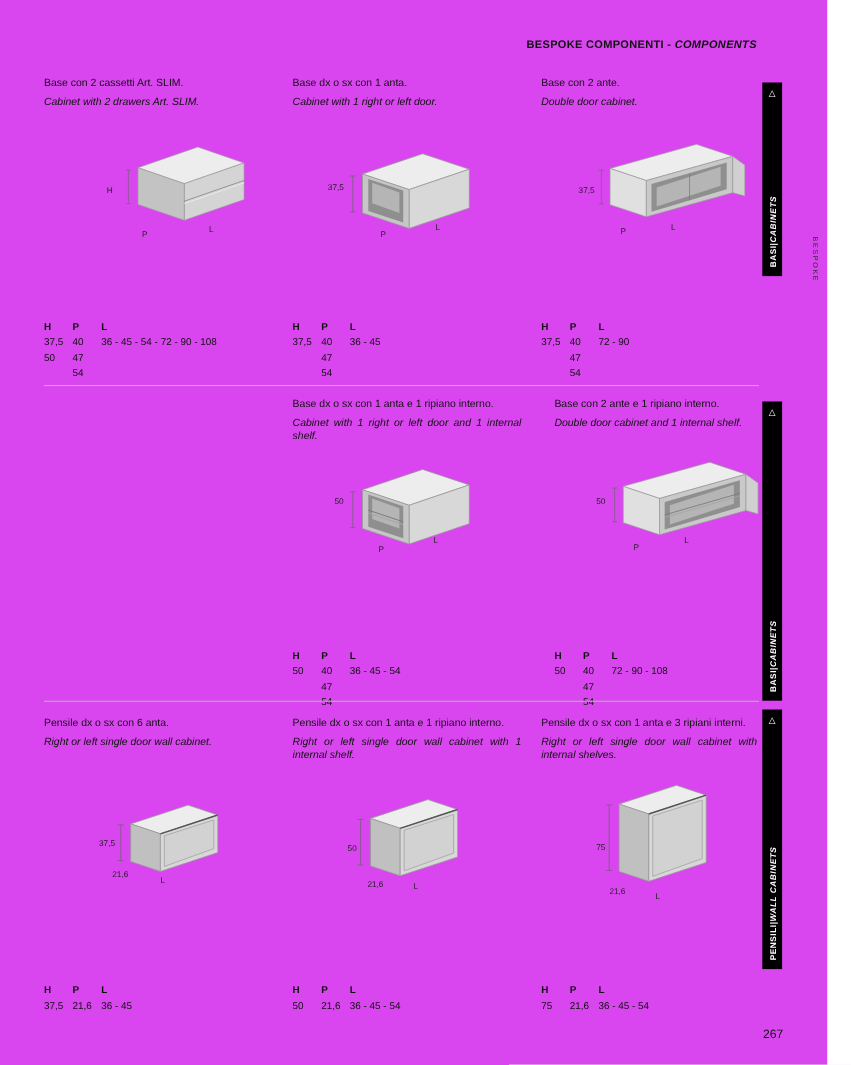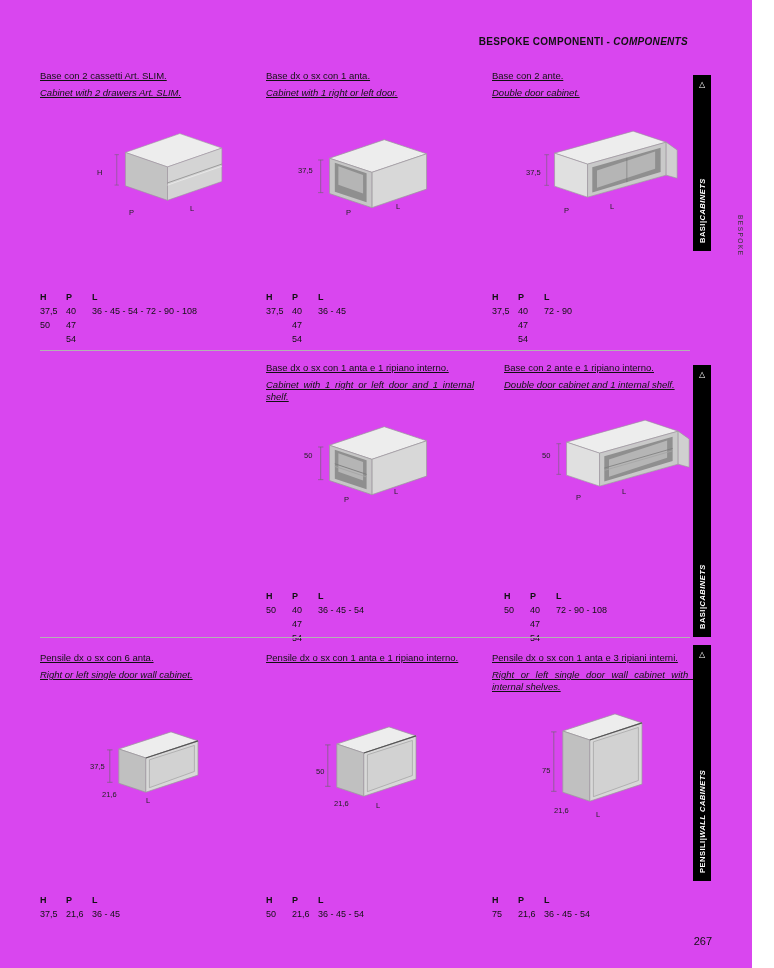--- a/index.html
+++ b/index.html
@@ -1,21 +1,21 @@
 <!DOCTYPE html>
 <html><head>
 <meta charset="utf-8">
 <style>
   html,body{margin:0;padding:0;background:#fff;}
   .page{position:relative;width:752px;height:968px;background:#d946ef;overflow:hidden;
         font-family:"Liberation Sans",sans-serif;color:#111;}
   .header{position:absolute;top:36px;right:64px;font-size:10px;font-weight:bold;letter-spacing:.3px;white-space:nowrap;}
   .header .it{font-style:italic;}
   .rule{position:absolute;left:40px;width:650px;border-top:1px solid #b3b3b3;height:0;}
-  .cell{position:absolute;width:215px;text-decoration:underline;}
+  .cell{position:absolute;width:215px;}
   .t-it{font-size:9.5px;line-height:12px;}
   .t-en{font-size:9.5px;line-height:11.5px;font-style:italic;margin-top:5px;width:208px;text-align:justify;}
   .fig{position:absolute;}
   .fig svg{position:absolute;left:0;top:0;}
   .dim{position:absolute;font-size:7.5px;color:#222;white-space:nowrap;}
   table.dims{position:absolute;left:0;border-collapse:collapse;}
   table.dims th,table.dims td{font-size:9px;text-align:left;padding:0;height:14px;line-height:14px;white-space:nowrap;vertical-align:top;}
   table.dims th{font-weight:bold;}
   table.dims th:nth-child(1),table.dims td:nth-child(1){width:26px;}
   table.dims th:nth-child(2),table.dims td:nth-child(2){width:26px;}
@@ -309,20 +309,21 @@
             <td>37,5</td>
             <td>21,6</td>
             <td>36 - 45</td>
           </tr>
         </tbody>
     </table>
   </section>
 
   <section class="cell" style="left:266px;top:652px;height:270px;">
     <div class="t-it">Pensile dx o sx con 1 anta e 1 ripiano interno.</div>
+    <div class="t-en">Right or left single door wall cabinet with 1 internal shelf.</div>
     <div class="fig" style="left:42px;top:65px;width:135px;height:110px;">
       <svg width="135" viewBox="0 0 150 100">
         <polygon points="32,30 90,11 120,21 62,40" fill="#ededed" stroke="#9a9a9a" stroke-width="0.8"></polygon>
         <polygon points="32,30 62,40 62,88 32,78" fill="#c0c0c0" stroke="#9a9a9a" stroke-width="0.8"></polygon>
         <polygon points="62,40 120,21 120,69 62,88" fill="#d8d8d8" stroke="#9a9a9a" stroke-width="0.8"></polygon>
         <polygon points="66,42 116,26 116,65 66,83" fill="#d2d2d2" stroke="#9a9a9a" stroke-width="0.7"></polygon>
         <line x1="62" y1="40" x2="120" y2="21" stroke="#555" stroke-width="1.4"></line>
         <line x1="22" y1="31" x2="22" y2="77" stroke="#666" stroke-width="0.7"></line>
         <line x1="19" y1="31" x2="25" y2="31" stroke="#666" stroke-width="0.7"></line>
         <line x1="19" y1="77" x2="25" y2="77" stroke="#666" stroke-width="0.7"></line>

